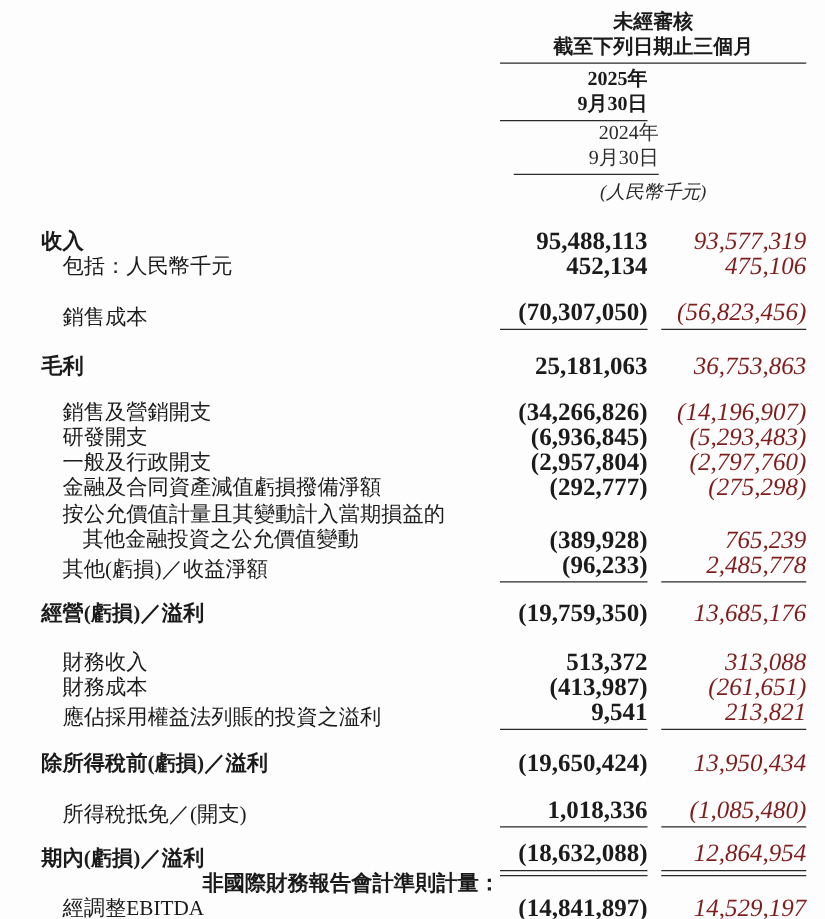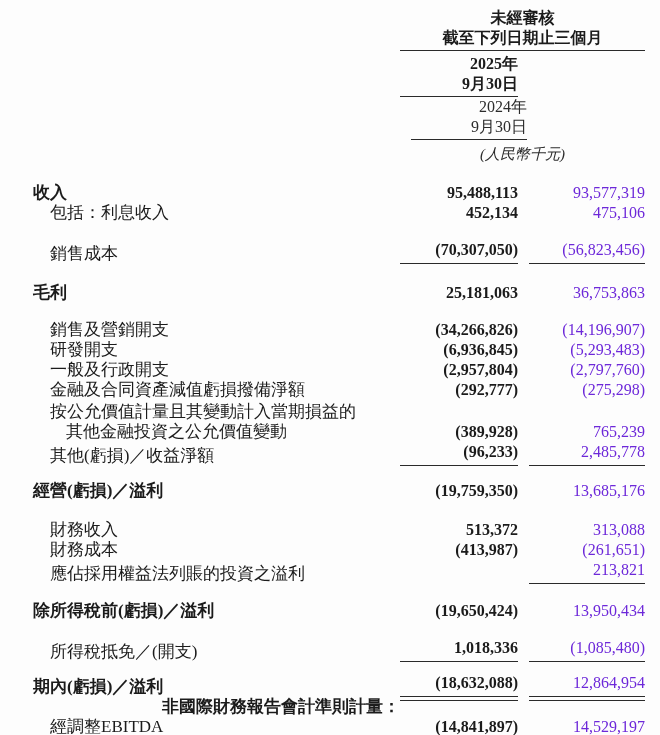--- a/index.html
+++ b/index.html
@@ -37,26 +37,26 @@
   }
   
   .rows { margin-top: 19px; }
   .row { display: flex; align-items: flex-end; font-size: 17px; line-height: 20px; }
   .label { flex: 1; white-space: nowrap; overflow: hidden; }
   .label.indent0 { padding-left: 33px; }
   .label.indent1 { padding-left: 50px; }
   .label.indent2 { padding-left: 66px; }
   .label.bold { font-weight: 700; }
   .val {
-    font-size: 16px; line-height: 20px;
+    font-size: 20px; line-height: 20px;
     text-align: right; white-space: nowrap;
     font-variant-numeric: tabular-nums;
   }
   .val.v1 { width: 118px; font-weight: 700; }
-  .val.v2 { width: 116px; margin-left: 11px; color: #6d28d9; }
+  .val.v2 { width: 116px; margin-left: 11px; color: #7f1d1d; font-style: italic; }
   .val.u-single { border-bottom: 1.5px solid #2a2a2a; padding-bottom: 3px; }
   .val.u-double { border-bottom: 1.5px solid #2a2a2a; padding-bottom: 3px; position: relative; }
   .val.u-double::after {
     content: ""; position: absolute; left: 0; right: 0; bottom: -4.5px;
     border-bottom: 1.5px solid #2a2a2a;
   }
 </style>
 </head>
 <body>
 
@@ -79,21 +79,21 @@
   </div>
 
   <div class="rows" id="rows">
     <div class="row">
       <div class="label indent0 bold">收入</div>
       <div class="val v1">95,488,113</div>
       <div class="val v2">93,577,319</div>
     </div>
 
     <div class="row">
-      <div class="label indent1">包括：利息收入</div>
+      <div class="label indent1">包括：人民幣千元</div>
       <div class="val v1">452,134</div>
       <div class="val v2">475,106</div>
     </div>
 
     <div class="row" style="margin-top: 17px;">
       <div class="label indent1">銷售成本</div>
       <div class="val v1 u-single">(70,307,050)</div>
       <div class="val v2 u-single">(56,823,456)</div>
     </div>
 
@@ -158,20 +158,21 @@
     </div>
 
     <div class="row">
       <div class="label indent1">財務成本</div>
       <div class="val v1">(413,987)</div>
       <div class="val v2">(261,651)</div>
     </div>
 
     <div class="row">
       <div class="label indent1">應佔採用權益法列賬的投資之溢利</div>
+      <div class="val v1 u-single">9,541</div>
       <div class="val v2 u-single">213,821</div>
     </div>
 
     <div class="row" style="margin-top: 17px;">
       <div class="label indent0 bold">除所得稅前(虧損)／溢利</div>
       <div class="val v1">(19,650,424)</div>
       <div class="val v2">13,950,434</div>
     </div>
 
     <div class="row" style="margin-top: 17px;">

